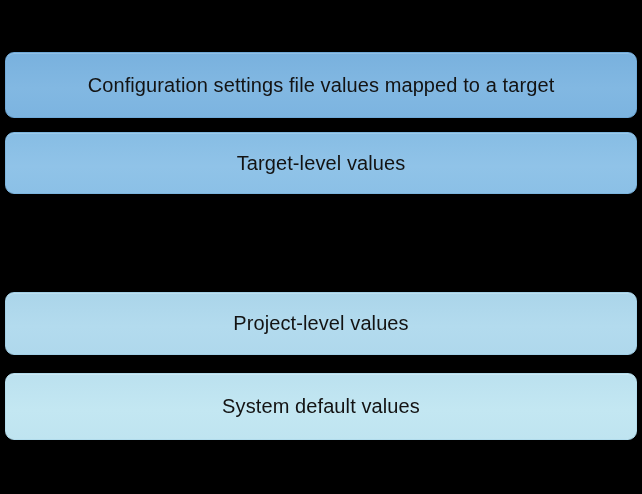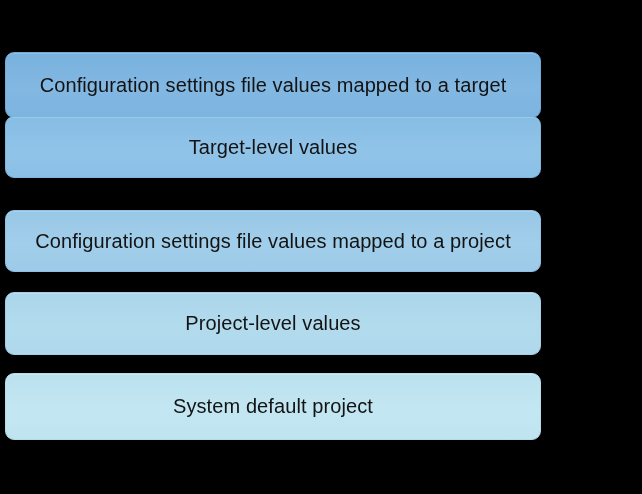--- a/index.html
+++ b/index.html
@@ -26,21 +26,21 @@
     position: absolute;
     left: 0;
     top: 0;
     width: 642px;
     height: 494px;
   }
 
   .bar {
     position: absolute;
     left: 5px;
-    width: 536px;
+    width: 632px;
     box-sizing: border-box;
     border-radius: 9px;
     display: flex;
     align-items: center;
     justify-content: center;
     text-align: center;
     color: #131313;
     font-size: 20px;
     font-weight: 400;
     letter-spacing: 0.1px;
@@ -52,21 +52,21 @@
   
   .bar-1 {
     top: 52px;
     height: 66px;
     background: linear-gradient(to bottom, #79b1de 0%, #82b8e2 55%, #7cb4e0 100%);
     border: 1px solid #6fa9d8;
     box-shadow: inset 0 1px 0 rgba(255,255,255,0.18);
   }
 
   .bar-2 {
-    top: 116px;
+    top: 132px;
     height: 62px;
     background: linear-gradient(to bottom, #87bde4 0%, #90c3e8 55%, #8bc0e6 100%);
     border: 1px solid #7cb5de;
     box-shadow: inset 0 1px 0 rgba(255,255,255,0.18);
   }
 
   .bar-3 {
     top: 210px;
     height: 62px;
     background: linear-gradient(to bottom, #98c7e6 0%, #a1ceea 55%, #9ccae8 100%);
@@ -104,26 +104,23 @@
   <div class="bar-stack">
 
     <div class="bar bar-1">
       <span class="bar-label">Configuration settings file values mapped to a target</span>
     </div>
 
     <div class="bar bar-2">
       <span class="bar-label">Target-level values</span>
     </div>
 
-    <div class="bar bar-3">
-      <span class="bar-label">Configuration settings file values mapped to a project</span>
-    </div>
 
     <div class="bar bar-4">
       <span class="bar-label">Project-level values</span>
     </div>
 
     <div class="bar bar-5">
-      <span class="bar-label">System default project</span>
+      <span class="bar-label">System default values</span>
     </div>
 
   </div>
 </div>
 
 </body></html>

